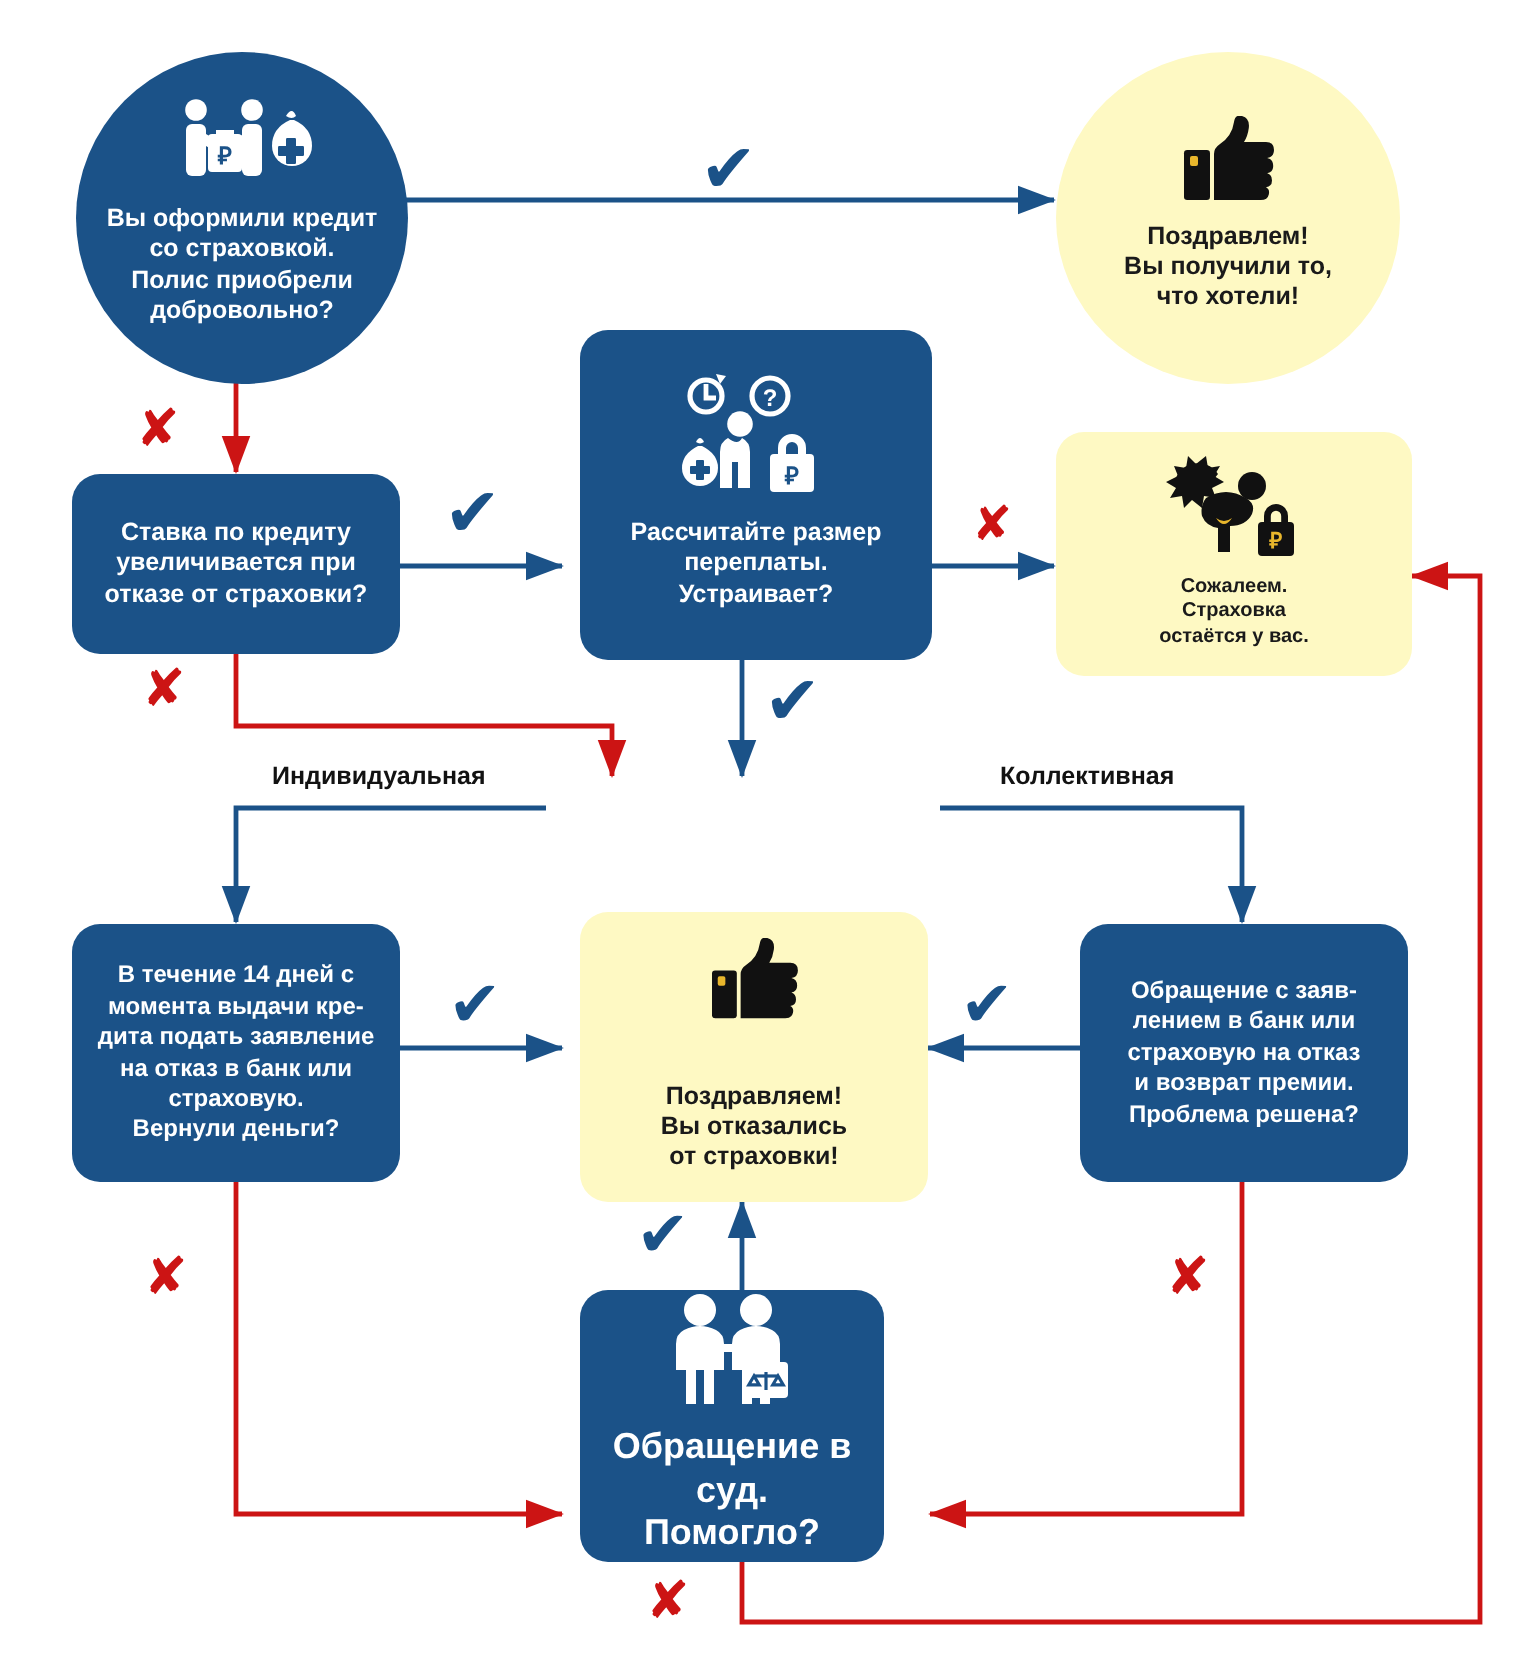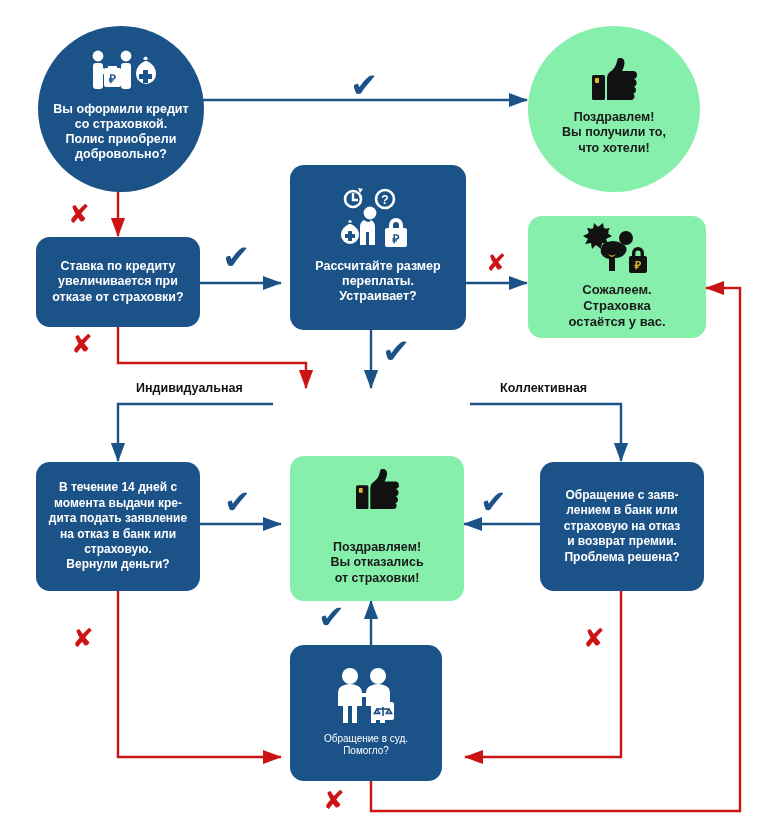--- a/index.html
+++ b/index.html
@@ -29,21 +29,21 @@
     justify-content:center;
     text-align:center;
     z-index:5;
   }
   .node .label{
     display:block;
     white-space:pre-line;
     line-height:1.22;
   }
   .blue{background:#1b5288;color:#ffffff;}
-  .yellow{background:#86efac;color:#1a1a1a;}
+  .yellow{background:#fef9c3;color:#1a1a1a;}
   .round{border-radius:50%;}
   .rrect{border-radius:14px;}
   .ico{display:block;}
   .marker{
     position:absolute;
     font-weight:bold;
     z-index:8;
     line-height:1;
     user-select:none;
   }
@@ -202,21 +202,21 @@
           <circle cx="45" cy="16" r="7"></circle>
           <path d="M22 22 q10 -6 20 0 q5 3 3 8 q-3 6 -11 6 l0 13 l-6 0 l0 -12
                    q-6 -1 -8 -6 q-1 -5 2 -9 z"></path>
           <path d="M27 32 q4 3 8 0 q-4 6 -8 0 z" fill="#e8b62c"></path>
           <path d="M51 31 a6 6 0 0 1 12 0 l0 4 l-3.4 0 l0 -4 a2.6 2.6 0 0 0 -5.2 0 l0 4 l-3.4 0 z"></path>
           <rect x="48" y="34" width="18" height="17" rx="2"></rect>
         </g>
         <text x="57" y="47" font-size="11" font-weight="bold" text-anchor="middle" fill="#e8b62c" font-family="'Liberation Sans',sans-serif">₽</text>
       </svg>
     </span>
-    <span class="label" style="font-size:13px;font-weight:bold;">Сожалеем.
+    <span class="label" style="font-size:10px;font-weight:bold;">Сожалеем.
 Страховка
 остаётся у вас.</span>
   </div>
 
 
   <div class="node blue rrect" style="left:36px;top:462px;width:164px;height:129px;padding:0 8px;justify-content:center;">
     <span class="label" style="font-size:12px;font-weight:bold;line-height:1.28;">В течение 14 дней с
 момента  выдачи кре-
 дита подать заявление
 на отказ в банк или
@@ -264,21 +264,21 @@
           <rect x="48" y="31" width="10" height="5" rx="1.6"></rect>
         </g>
         <g stroke="#1b5288" stroke-width="1.6" fill="none">
           <path d="M53 40 v9"></path>
           <path d="M47 42 h12"></path>
           <path d="M47 42 l-2.6 4.4 h5.2 z"></path>
           <path d="M59 42 l-2.6 4.4 h5.2 z"></path>
         </g>
       </svg>
     </span>
-    <span class="label" style="font-size:10px;font-weight:normal;">Обращение в суд.
+    <span class="label" style="font-size:18px;font-weight:bold;">Обращение в суд.
 Помогло?</span>
   </div>
 
   <span class="branch-label" style="left:136px;top:381px;">Индивидуальная</span>
   <span class="branch-label" style="left:500px;top:381px;">Коллективная</span>
 
   <span class="marker mark-v" style="left:350px;top:68px;font-size:34px;">✔</span>
 
   <span class="marker mark-x" style="left:68px;top:201px;font-size:26px;">✘</span>
 

